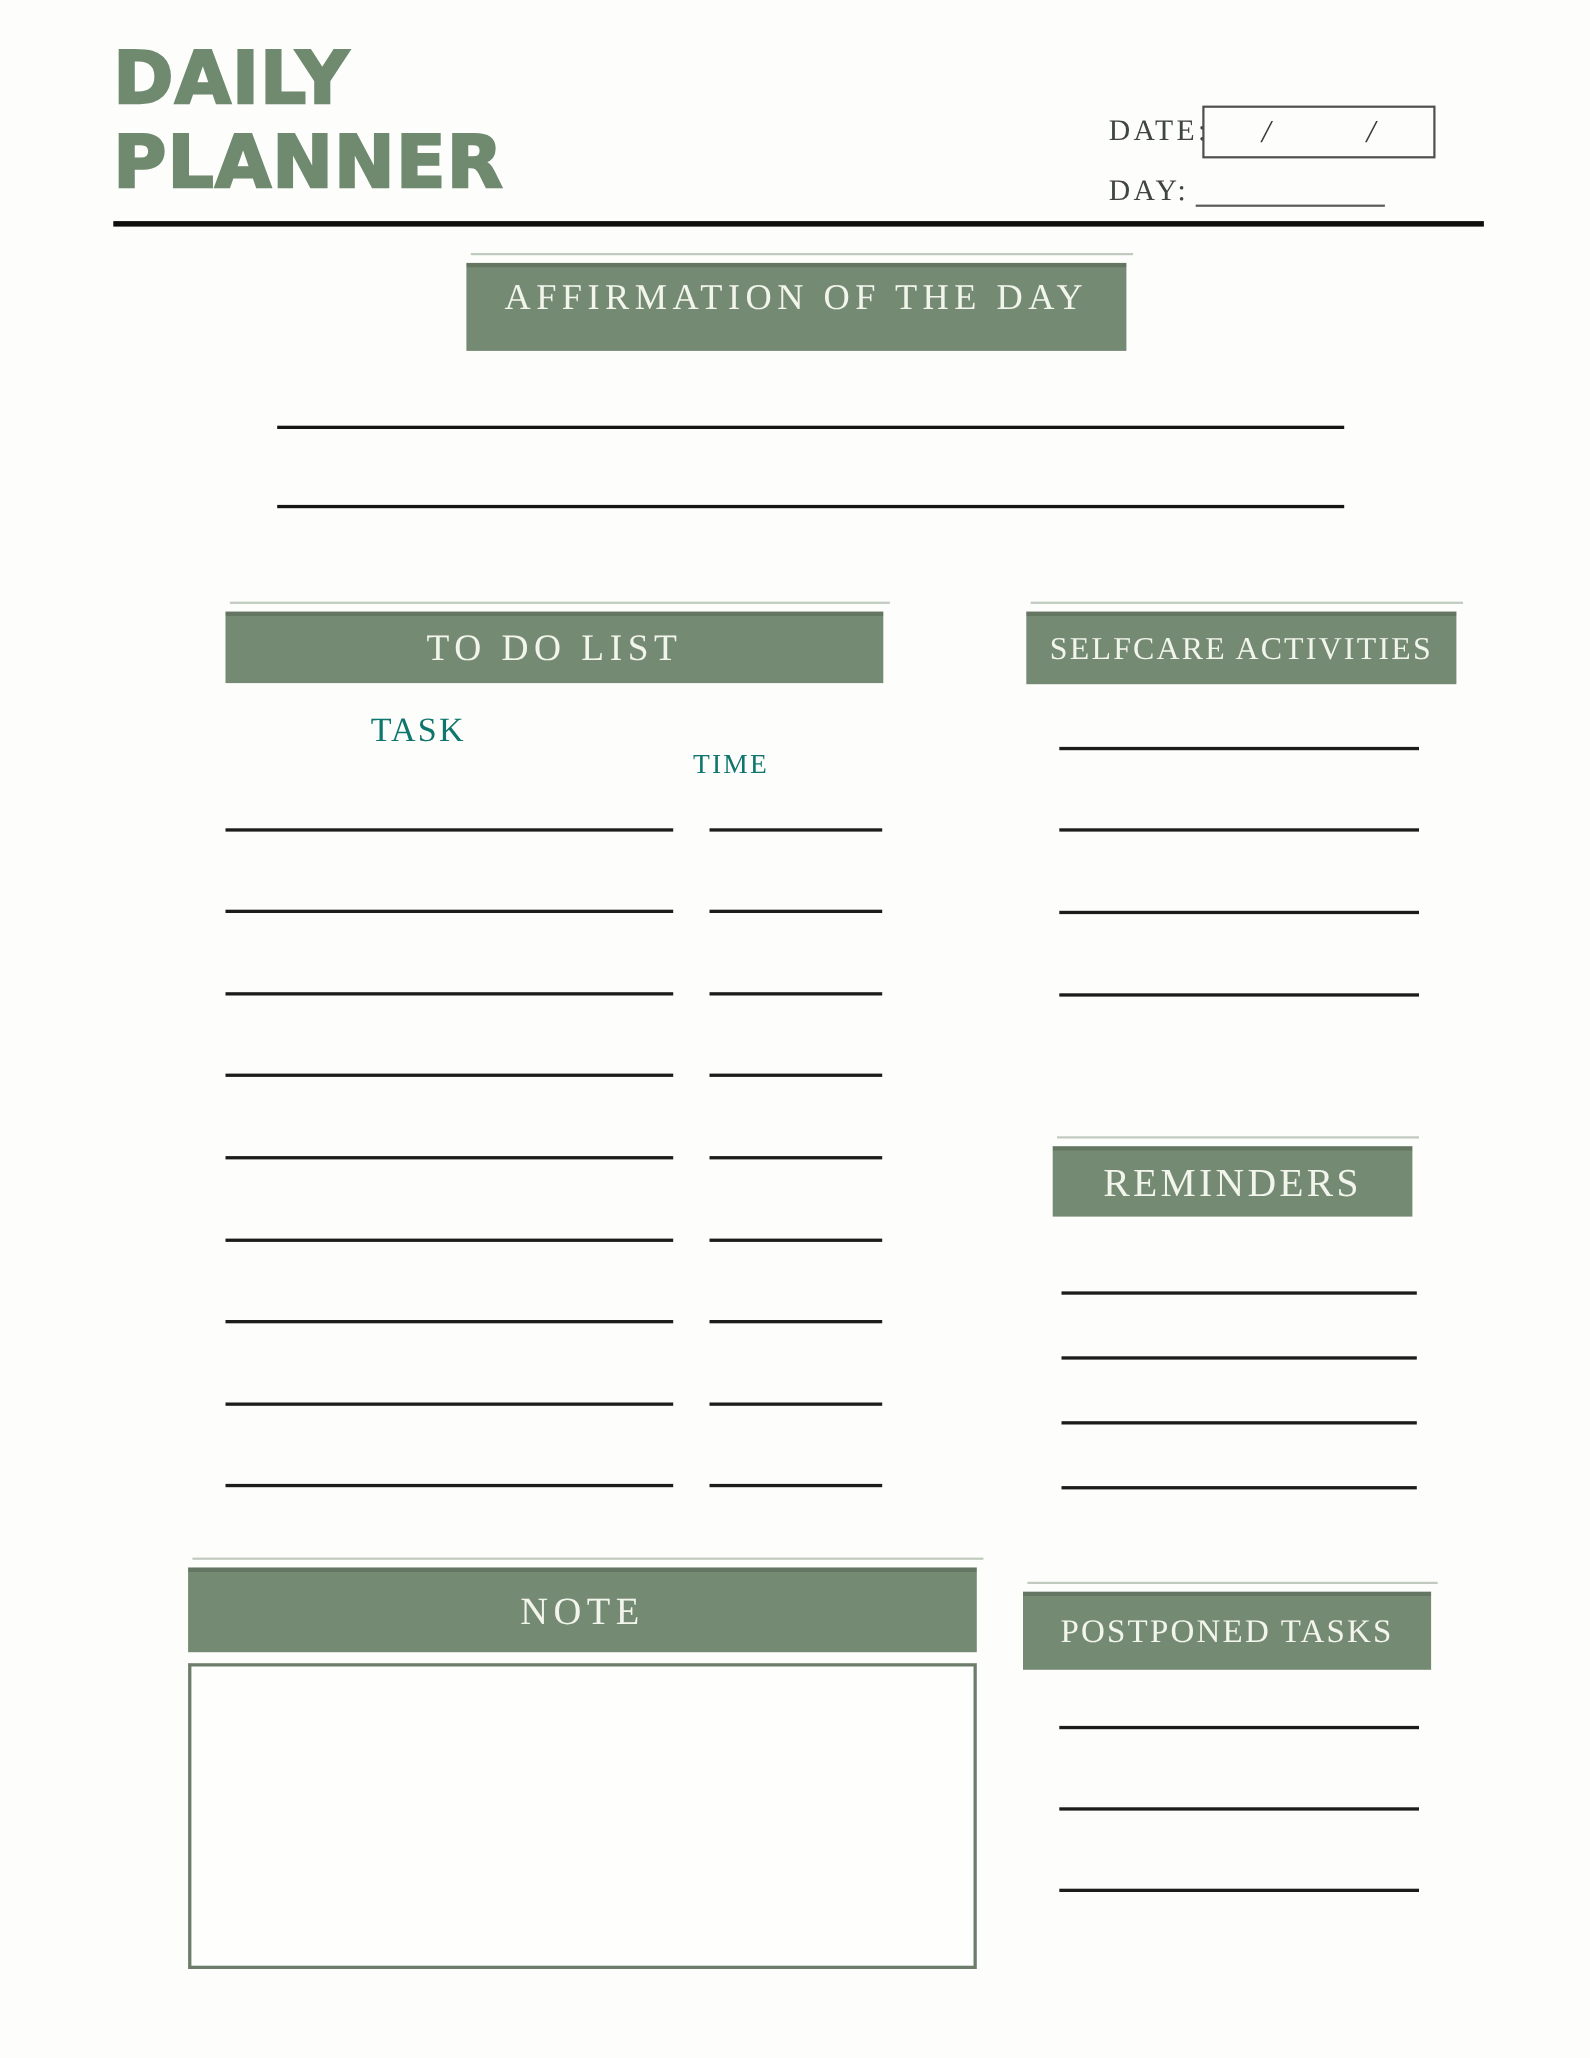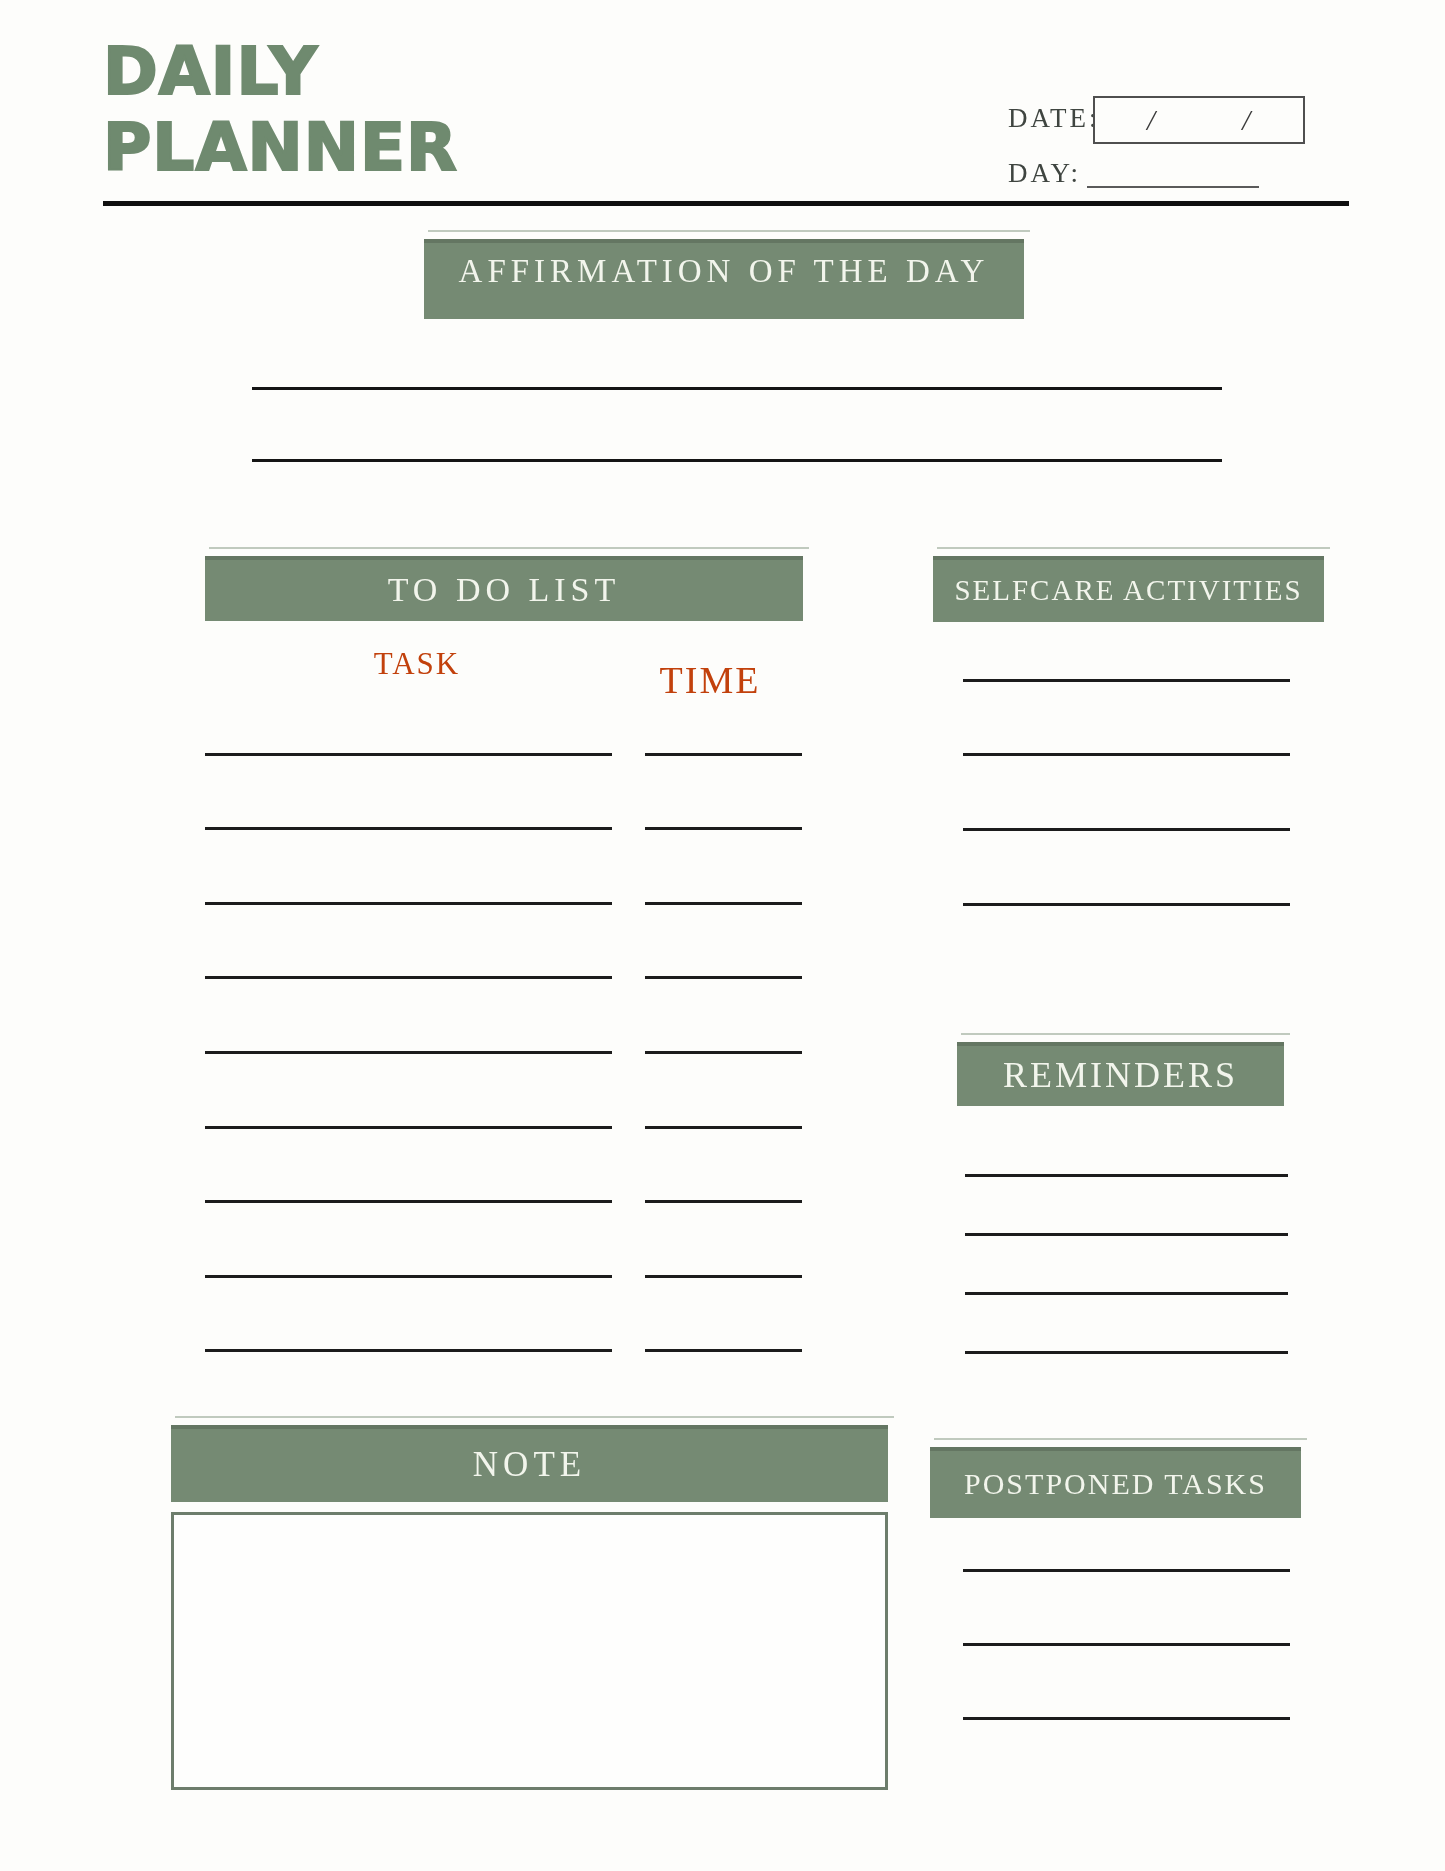--- a/index.html
+++ b/index.html
@@ -82,23 +82,23 @@
   .selfcare-lines{left:963px;top:607px;width:327px;}
   .selfcare-lines > div{height:74.7px;border-bottom:3px solid var(--ink);}
 
   .reminders-lines{left:965px;top:1118px;width:323px;}
   .reminders-lines > div{height:59px;border-bottom:3px solid var(--ink);}
 
   .postponed-lines{left:963px;top:1498px;width:327px;}
   .postponed-lines > div{height:74px;border-bottom:3px solid var(--ink);}
 
   
-  .col-header{position:absolute;font-size:31px;letter-spacing:2px;color:#c2410c;text-align:center;}
+  .col-header{position:absolute;font-size:31px;letter-spacing:2px;color:#0f766e;}
   .task-header{left:337px;top:646px;width:160px;}
-  .time-header{left:630px;top:658px;width:160px;font-size:38px;}
+  .time-header{left:630px;top:682px;width:160px;font-size:25px;}
 
   
   .note-box{
     position:absolute;left:171px;top:1512px;width:717px;height:278px;
     border:3px solid var(--note-border);
     background:#fefefd;
   }
 </style>
 </head>
 <body>

